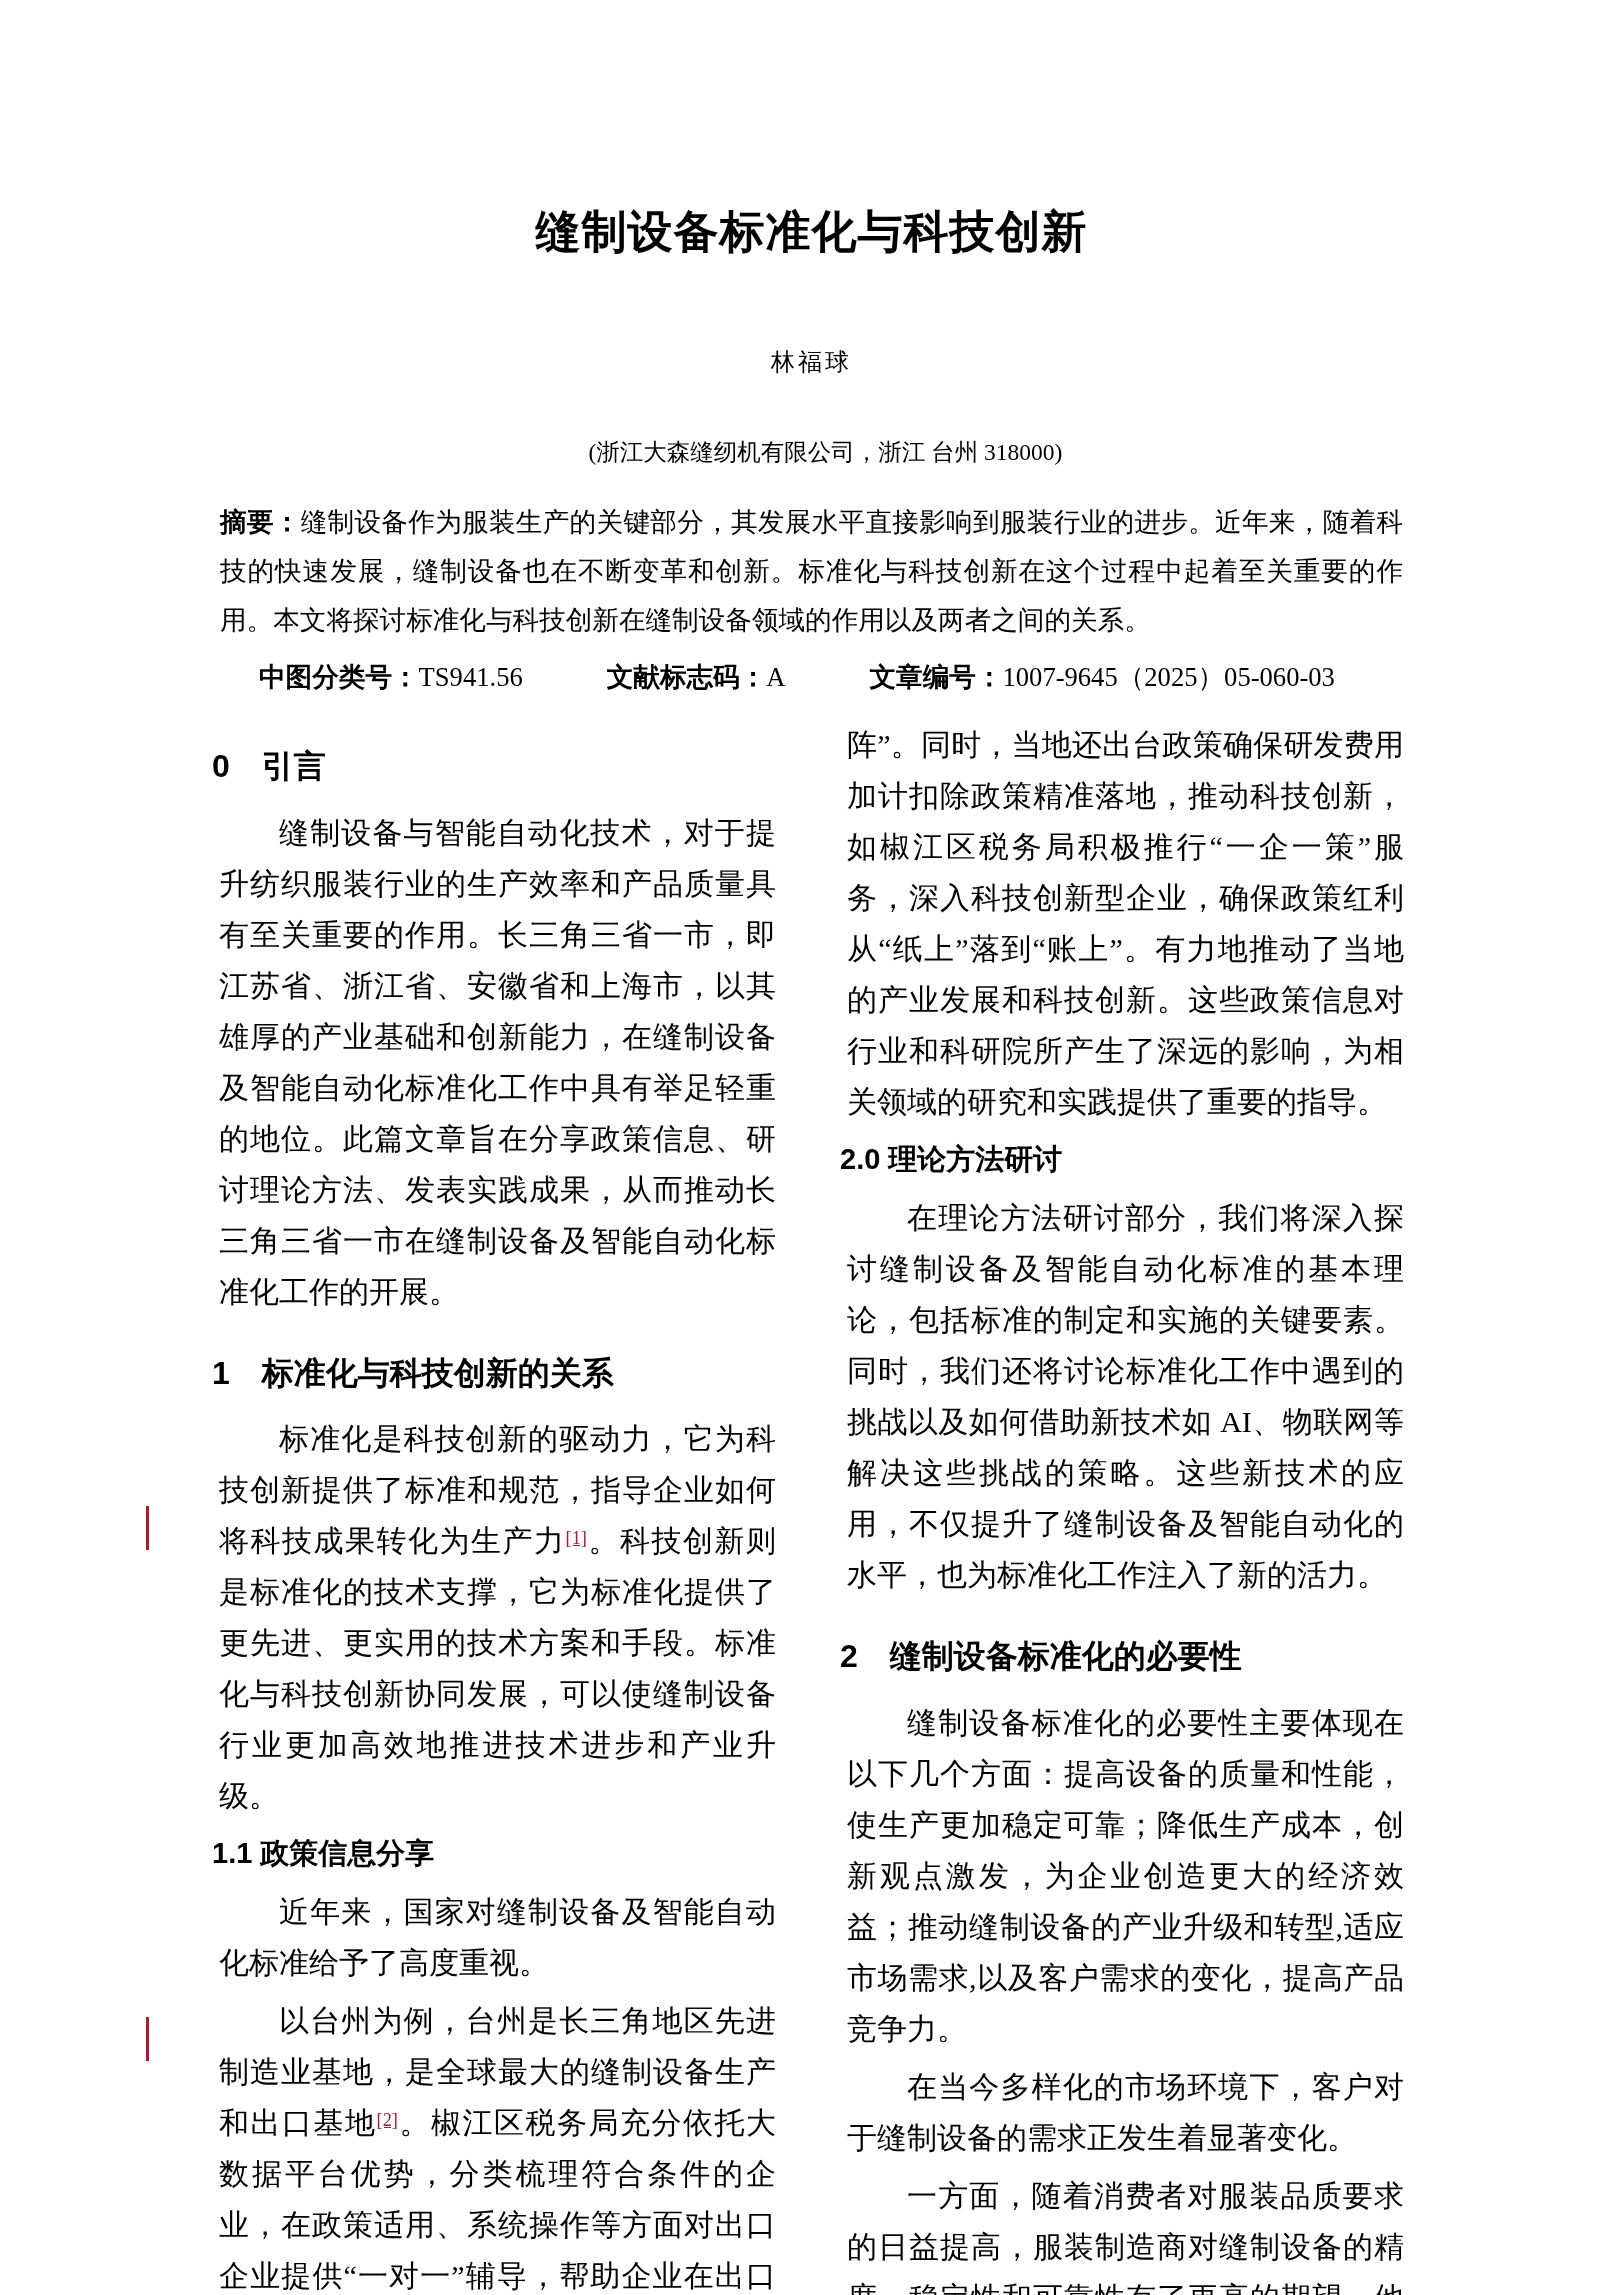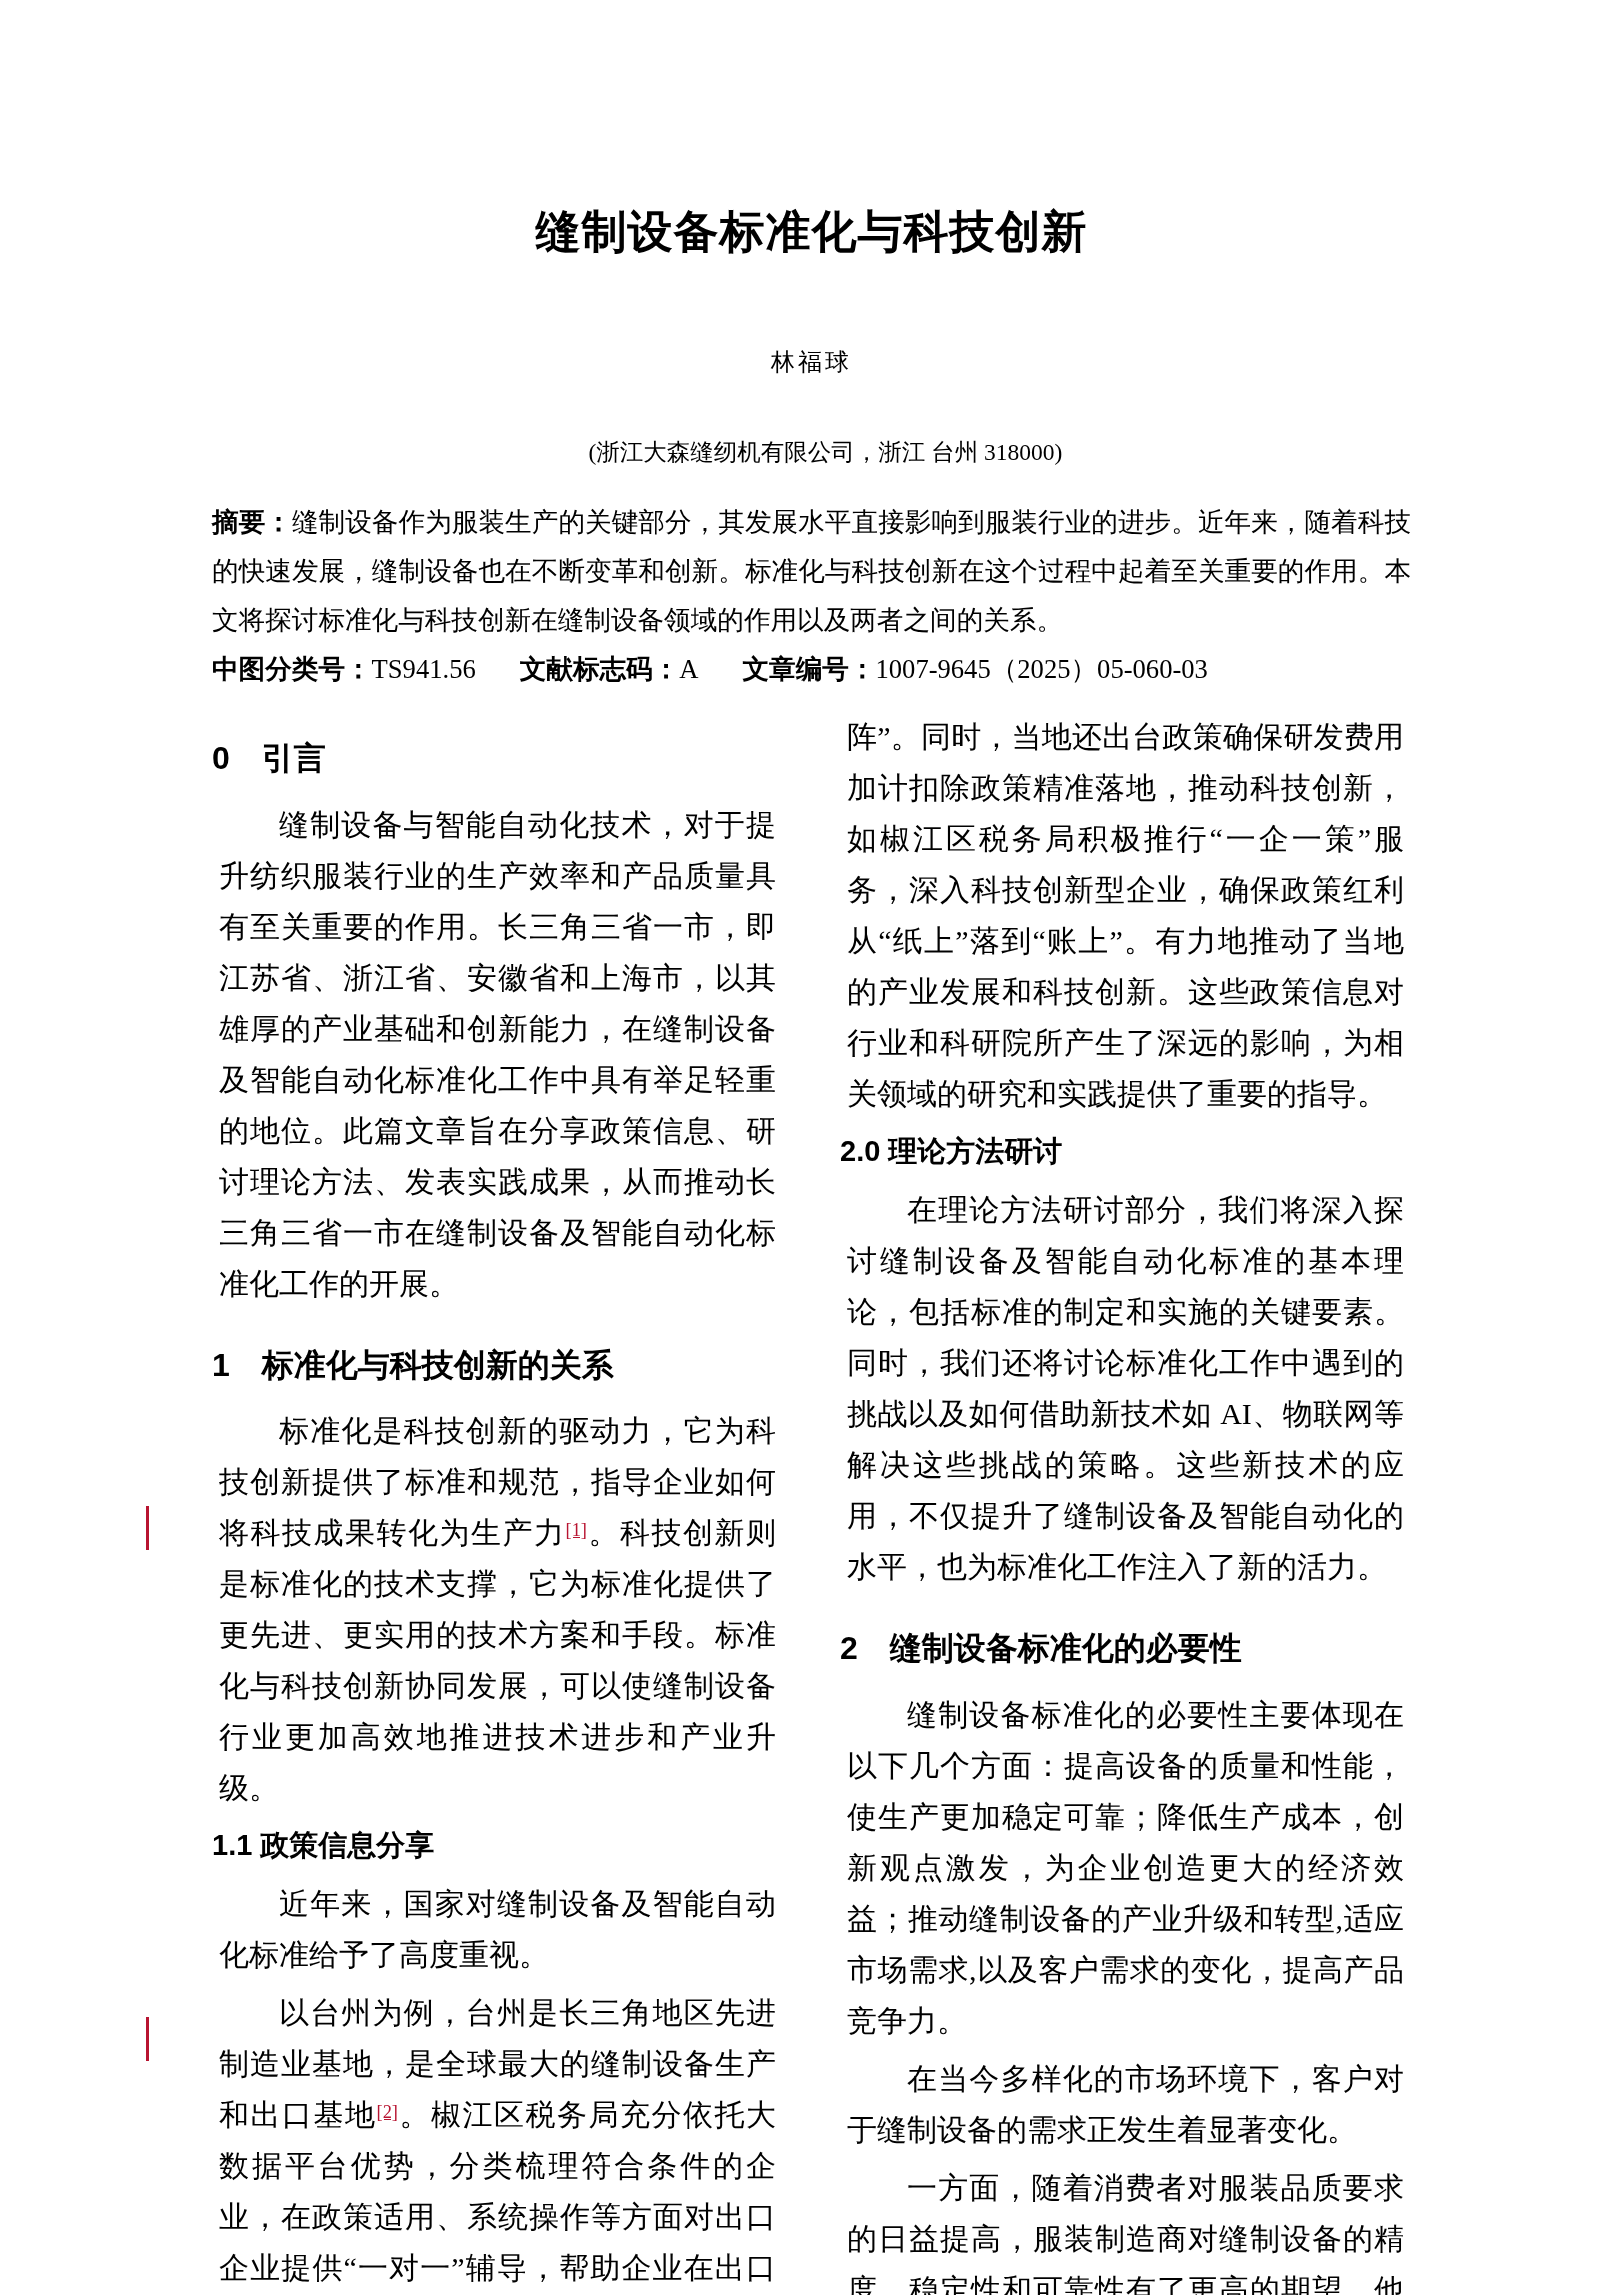--- a/index.html
+++ b/index.html
@@ -35,30 +35,31 @@
     font-size: 23.5px;
     line-height: 31px;
     padding-left: 28px;
   }
   .meta {
     margin: 30px 212px 0 212px;
     font-size: 26.6px;
     line-height: 49px;
     text-align: justify;
   }
-  .meta p { margin: 0; }
+  .meta p { margin: 8px; }
   .meta-label {
     font-family: "Liberation Sans", "DejaVu Sans", sans-serif;
     font-weight: 700;
   }
   .class-line {
     display: flex;
     flex-wrap: nowrap;
-    column-gap: 44px;
+    column-gap: 84px;
     text-align: left;
+    margin-left: 47px;
   }
   .class-line .pair { white-space: nowrap; }
   .columns {
     display: flex;
     margin: 10.2px 212px 0 212px;
     column-gap: 57px;
   }
   .col {
     flex: 1 1 0;
     font-size: 30px;

